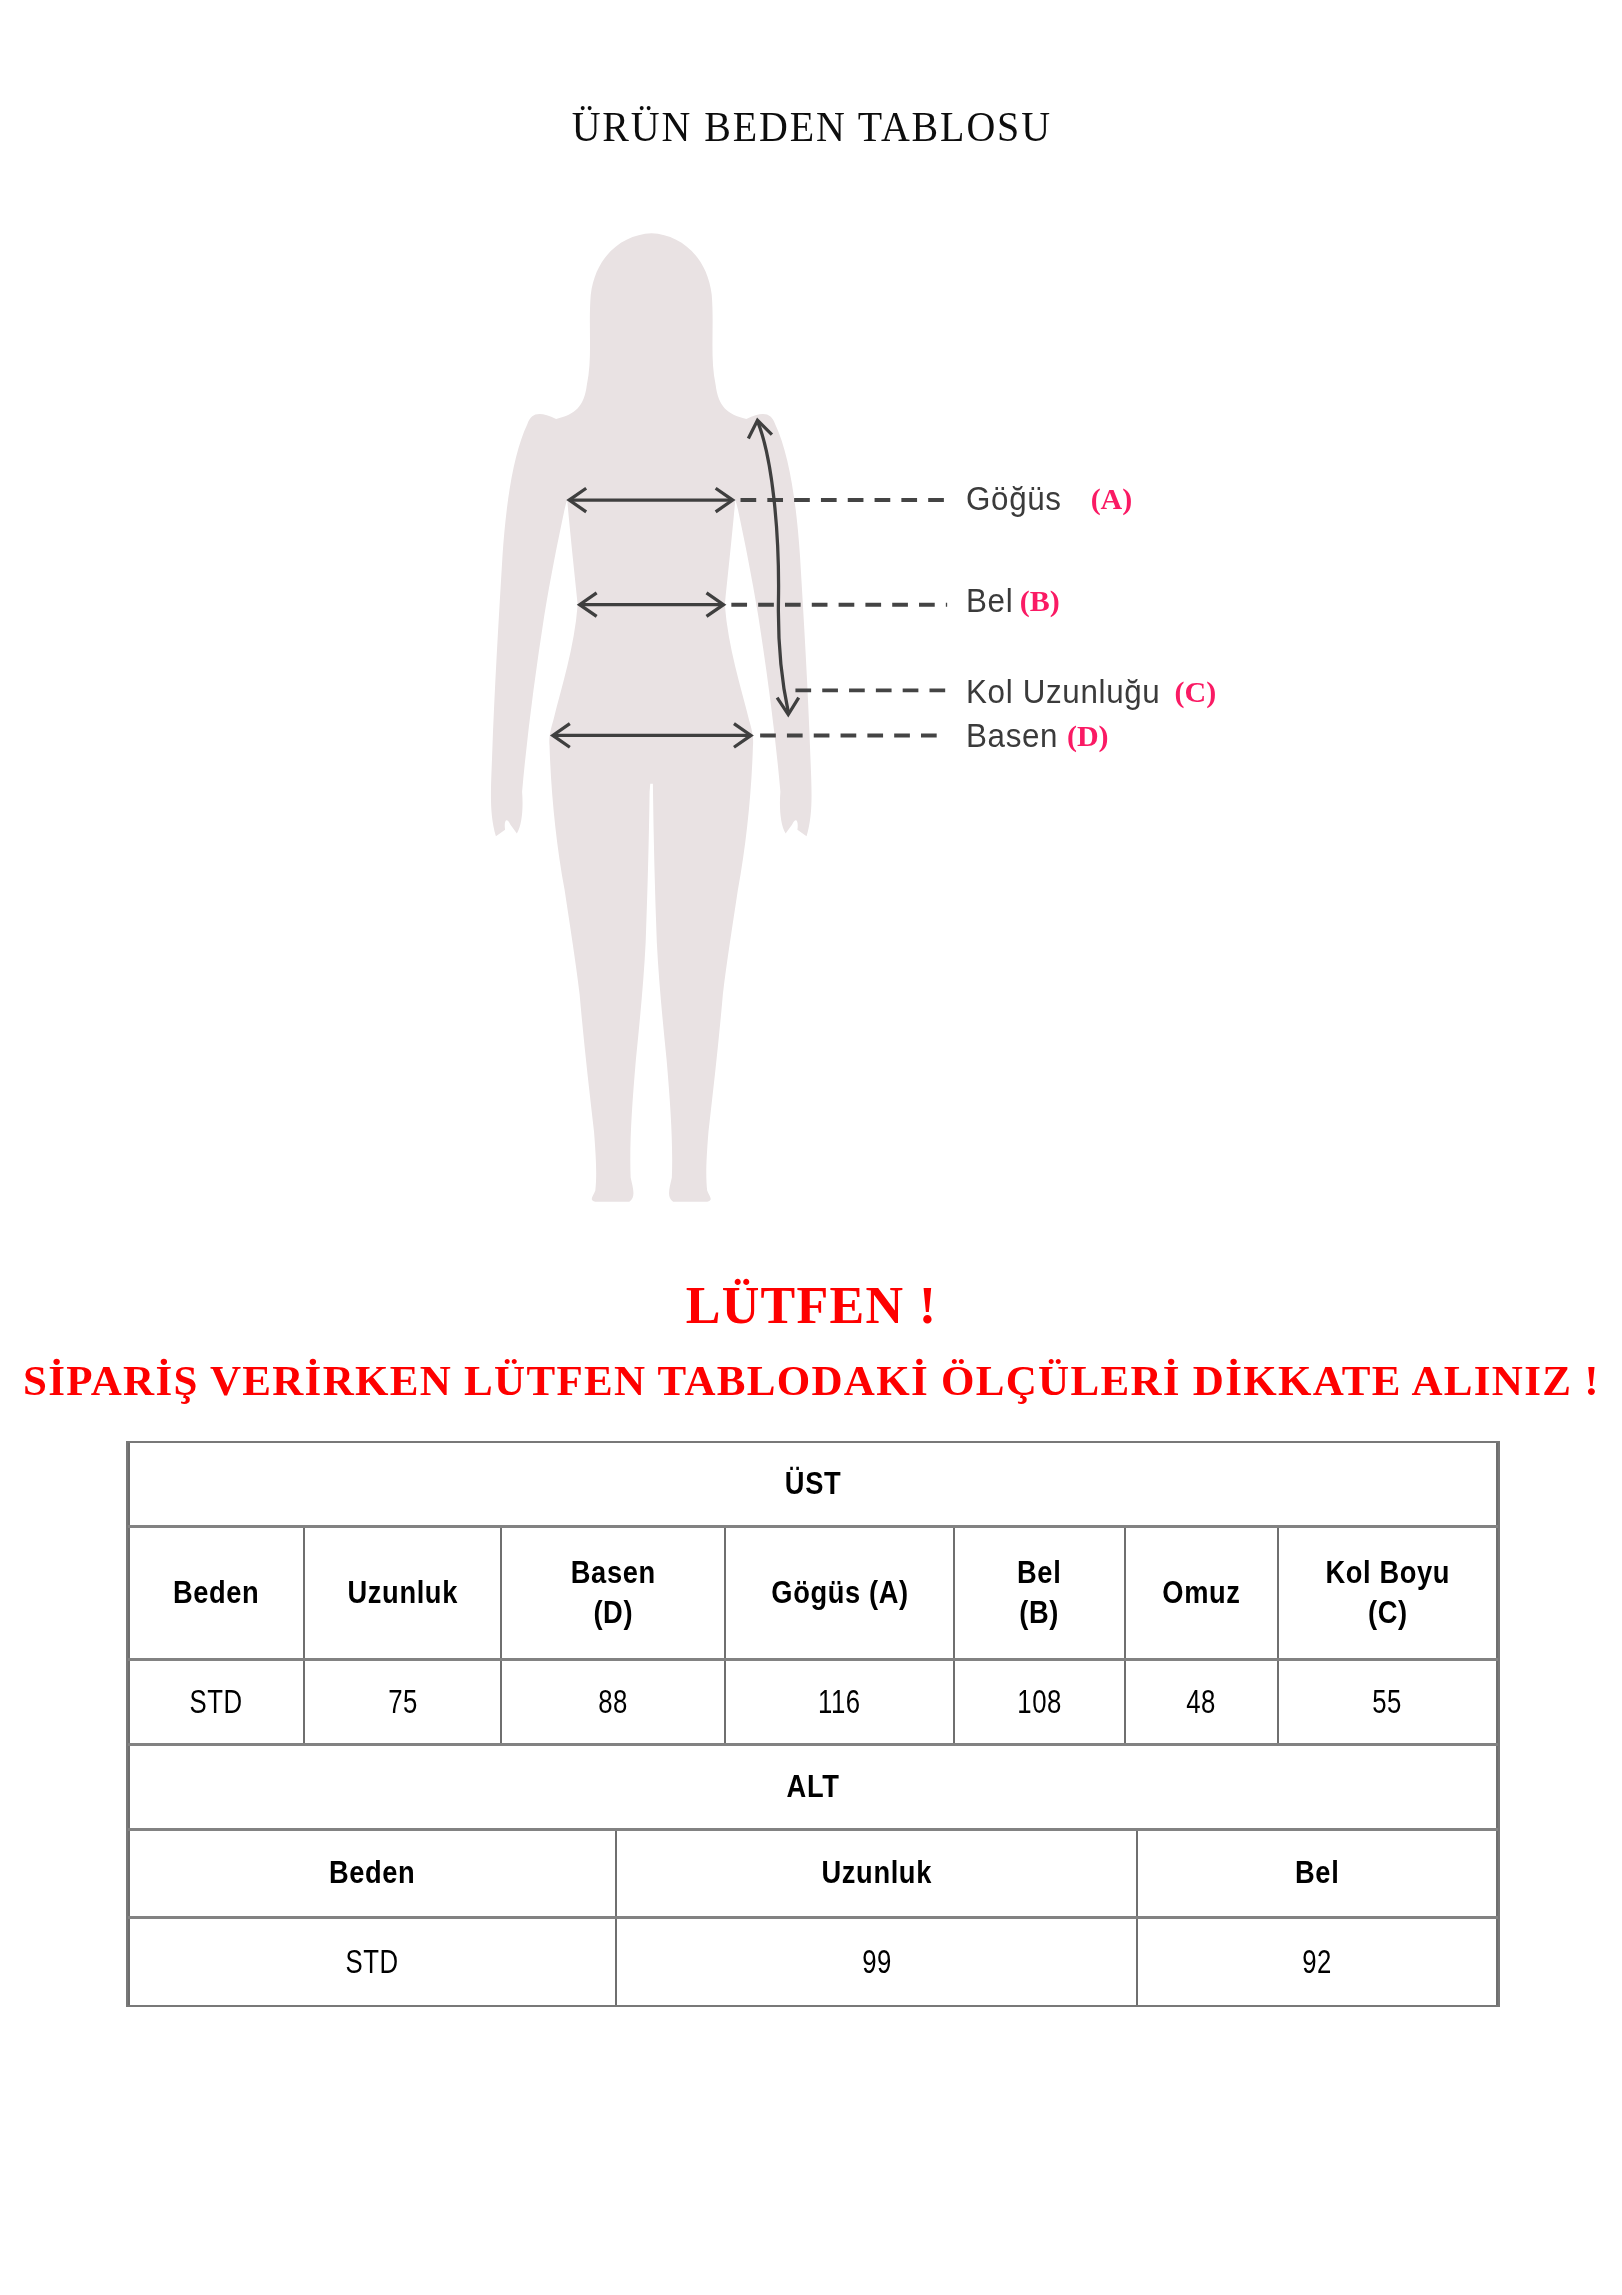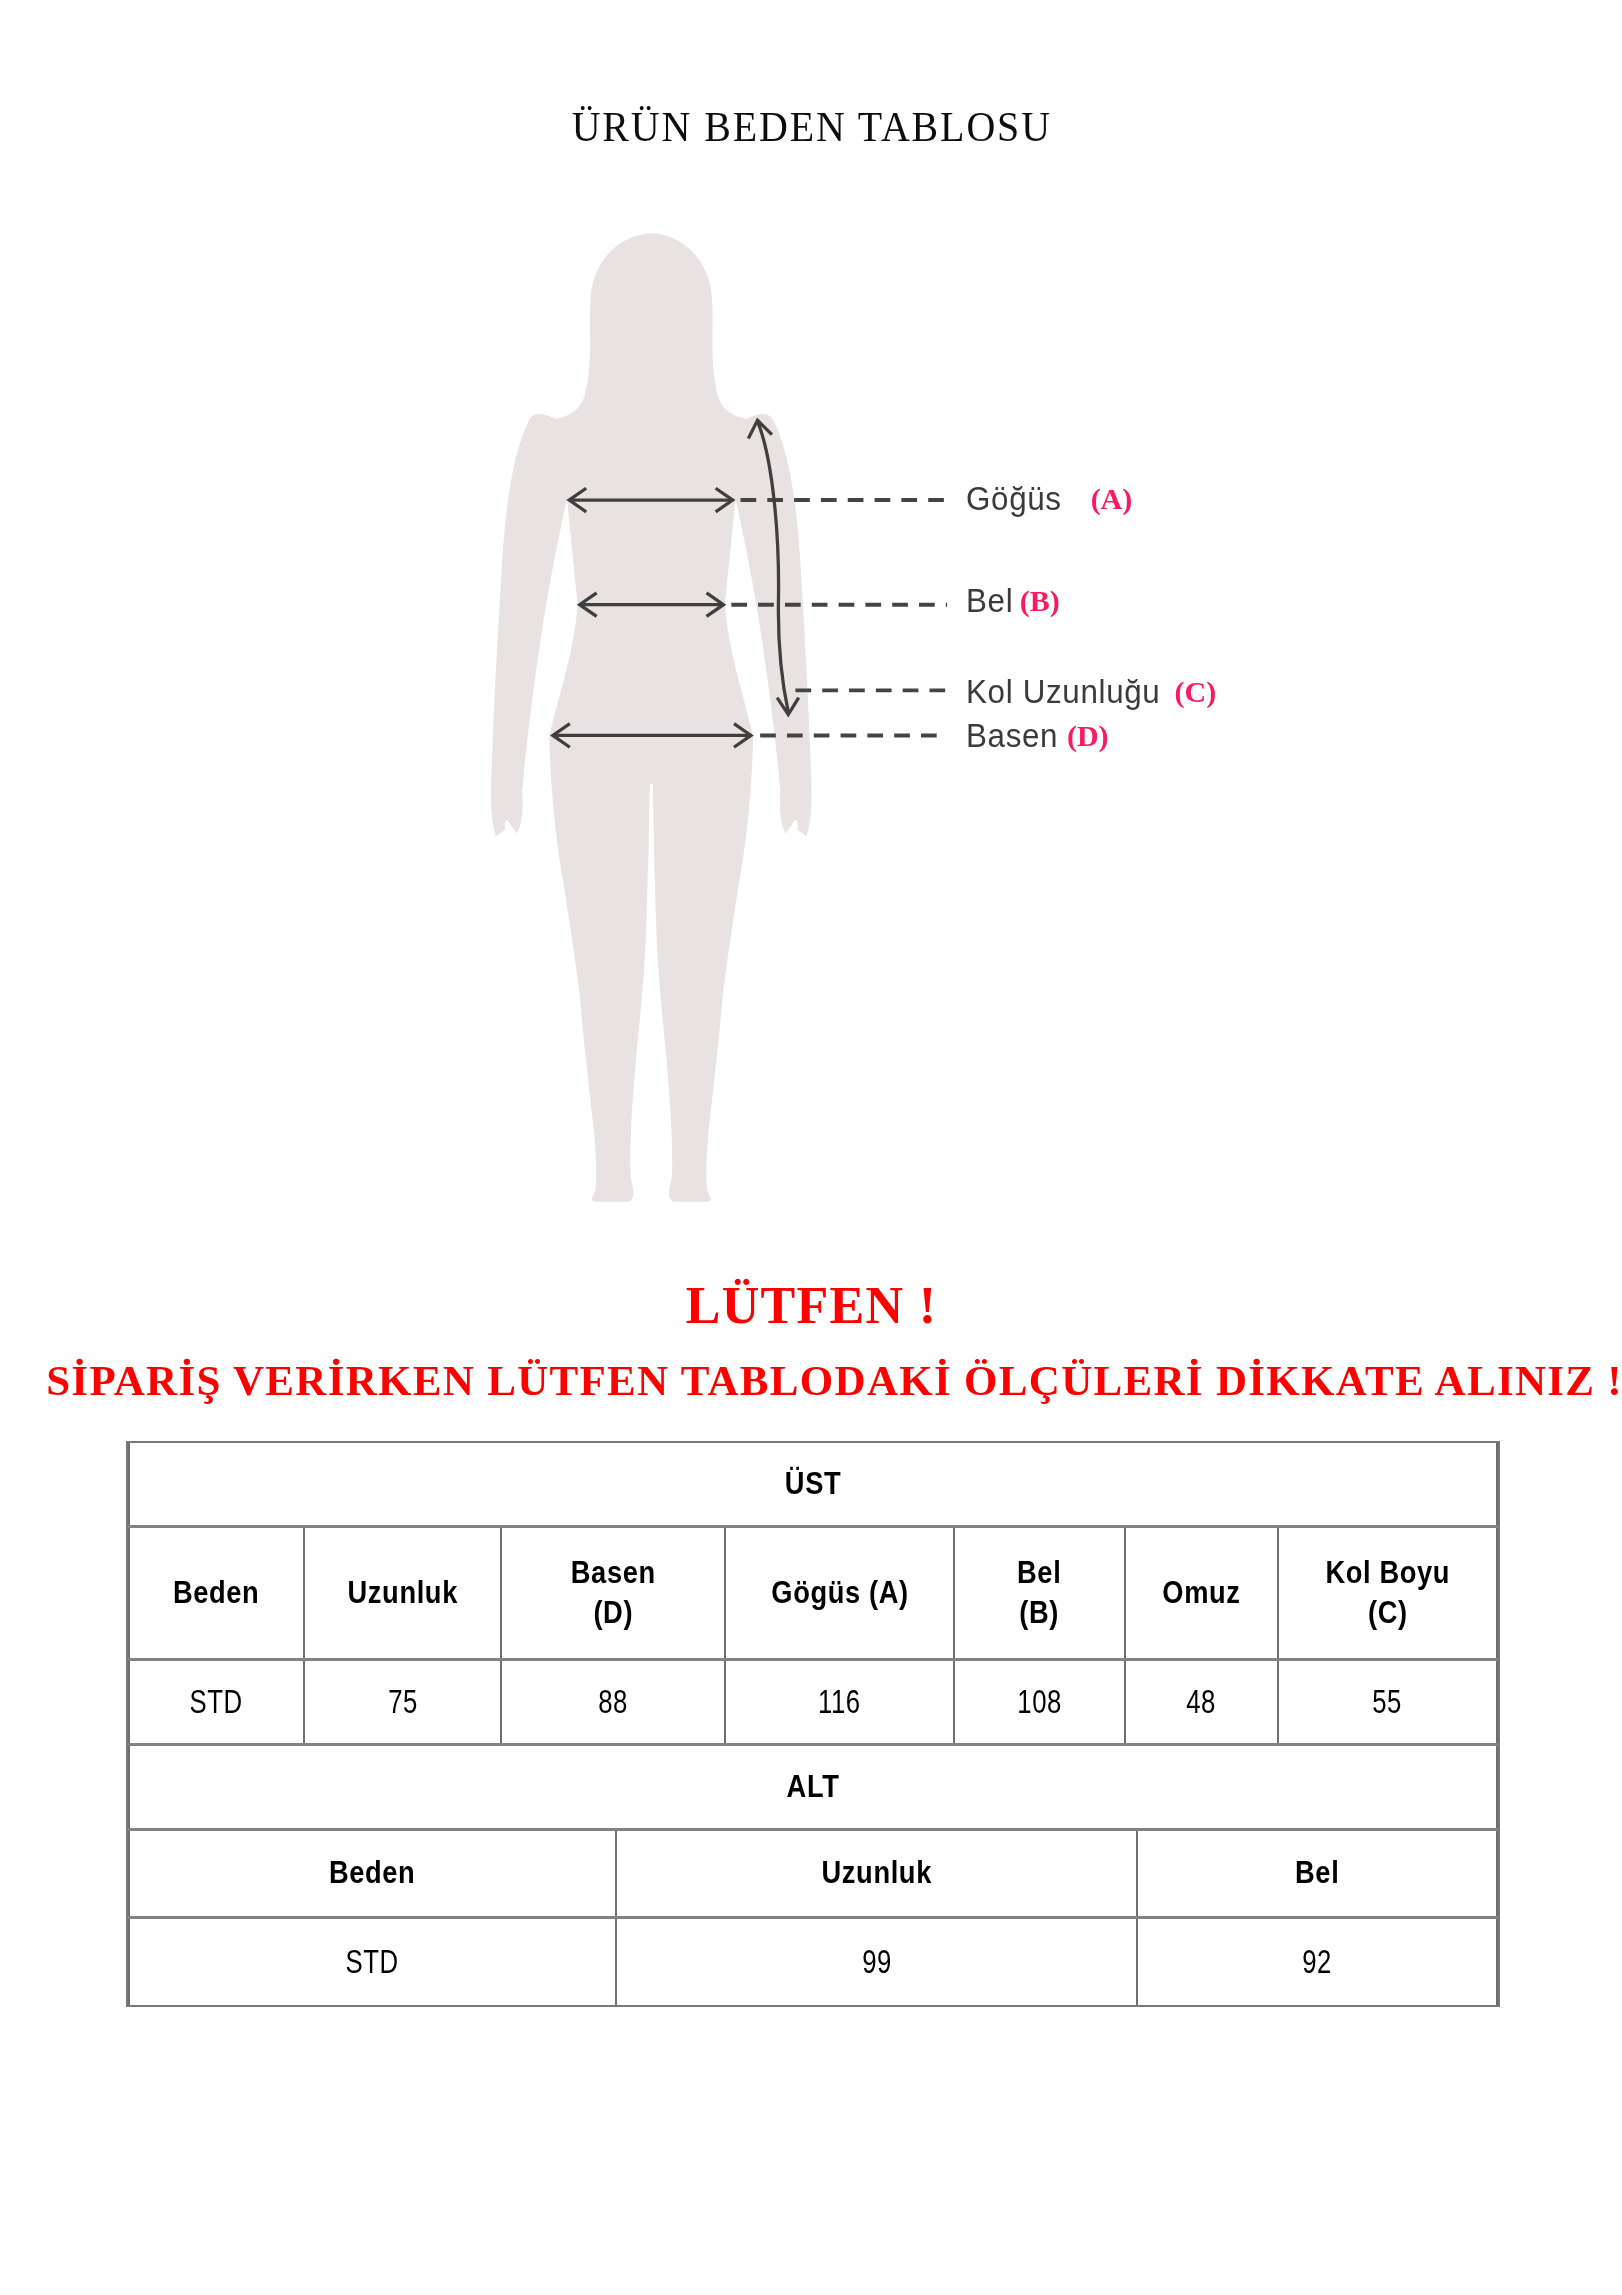--- a/index.html
+++ b/index.html
@@ -17,21 +17,21 @@
   .measure-label{position:absolute;left:966px;height:42px;display:flex;align-items:center;}
   .measure-label .txt{font-family:"Liberation Sans",sans-serif;font-size:33px;color:#3b3b3b;
     letter-spacing:0.7px;display:inline-block;transform:scaleX(.95);transform-origin:left center;}
   .measure-label .code{font-family:"Liberation Serif",serif;font-weight:bold;font-size:30px;
     color:#fa1a64;margin-left:3.9px;}
 
   
   .warn-head{position:absolute;left:0;top:1276px;width:1623px;text-align:center;
     font-family:"Liberation Serif",serif;font-weight:bold;font-size:52px;color:#fe0000;
     letter-spacing:1.3px;}
-  .warn-msg{position:absolute;left:0;top:1356px;width:1623px;text-align:right;
+  .warn-msg{position:absolute;left:0;top:1356px;width:1623px;text-align:center;
     font-family:"Liberation Serif",serif;font-weight:bold;font-size:43px;color:#fe0000;
     letter-spacing:1.3px;white-space:nowrap;}
 
   
   .size-table{position:absolute;left:126px;top:1441px;width:1370px;border:2.6px solid #787878;
     background:#fff;}
   .size-table table{width:100%;border-collapse:collapse;table-layout:fixed;}
   .size-table td,.size-table th{border-left:2px solid #6f6f6f;border-right:2px solid #6f6f6f;
     border-top:3.9px solid #828282;border-bottom:3.9px solid #828282;
     text-align:center;vertical-align:middle;padding:0;font-weight:normal;}

